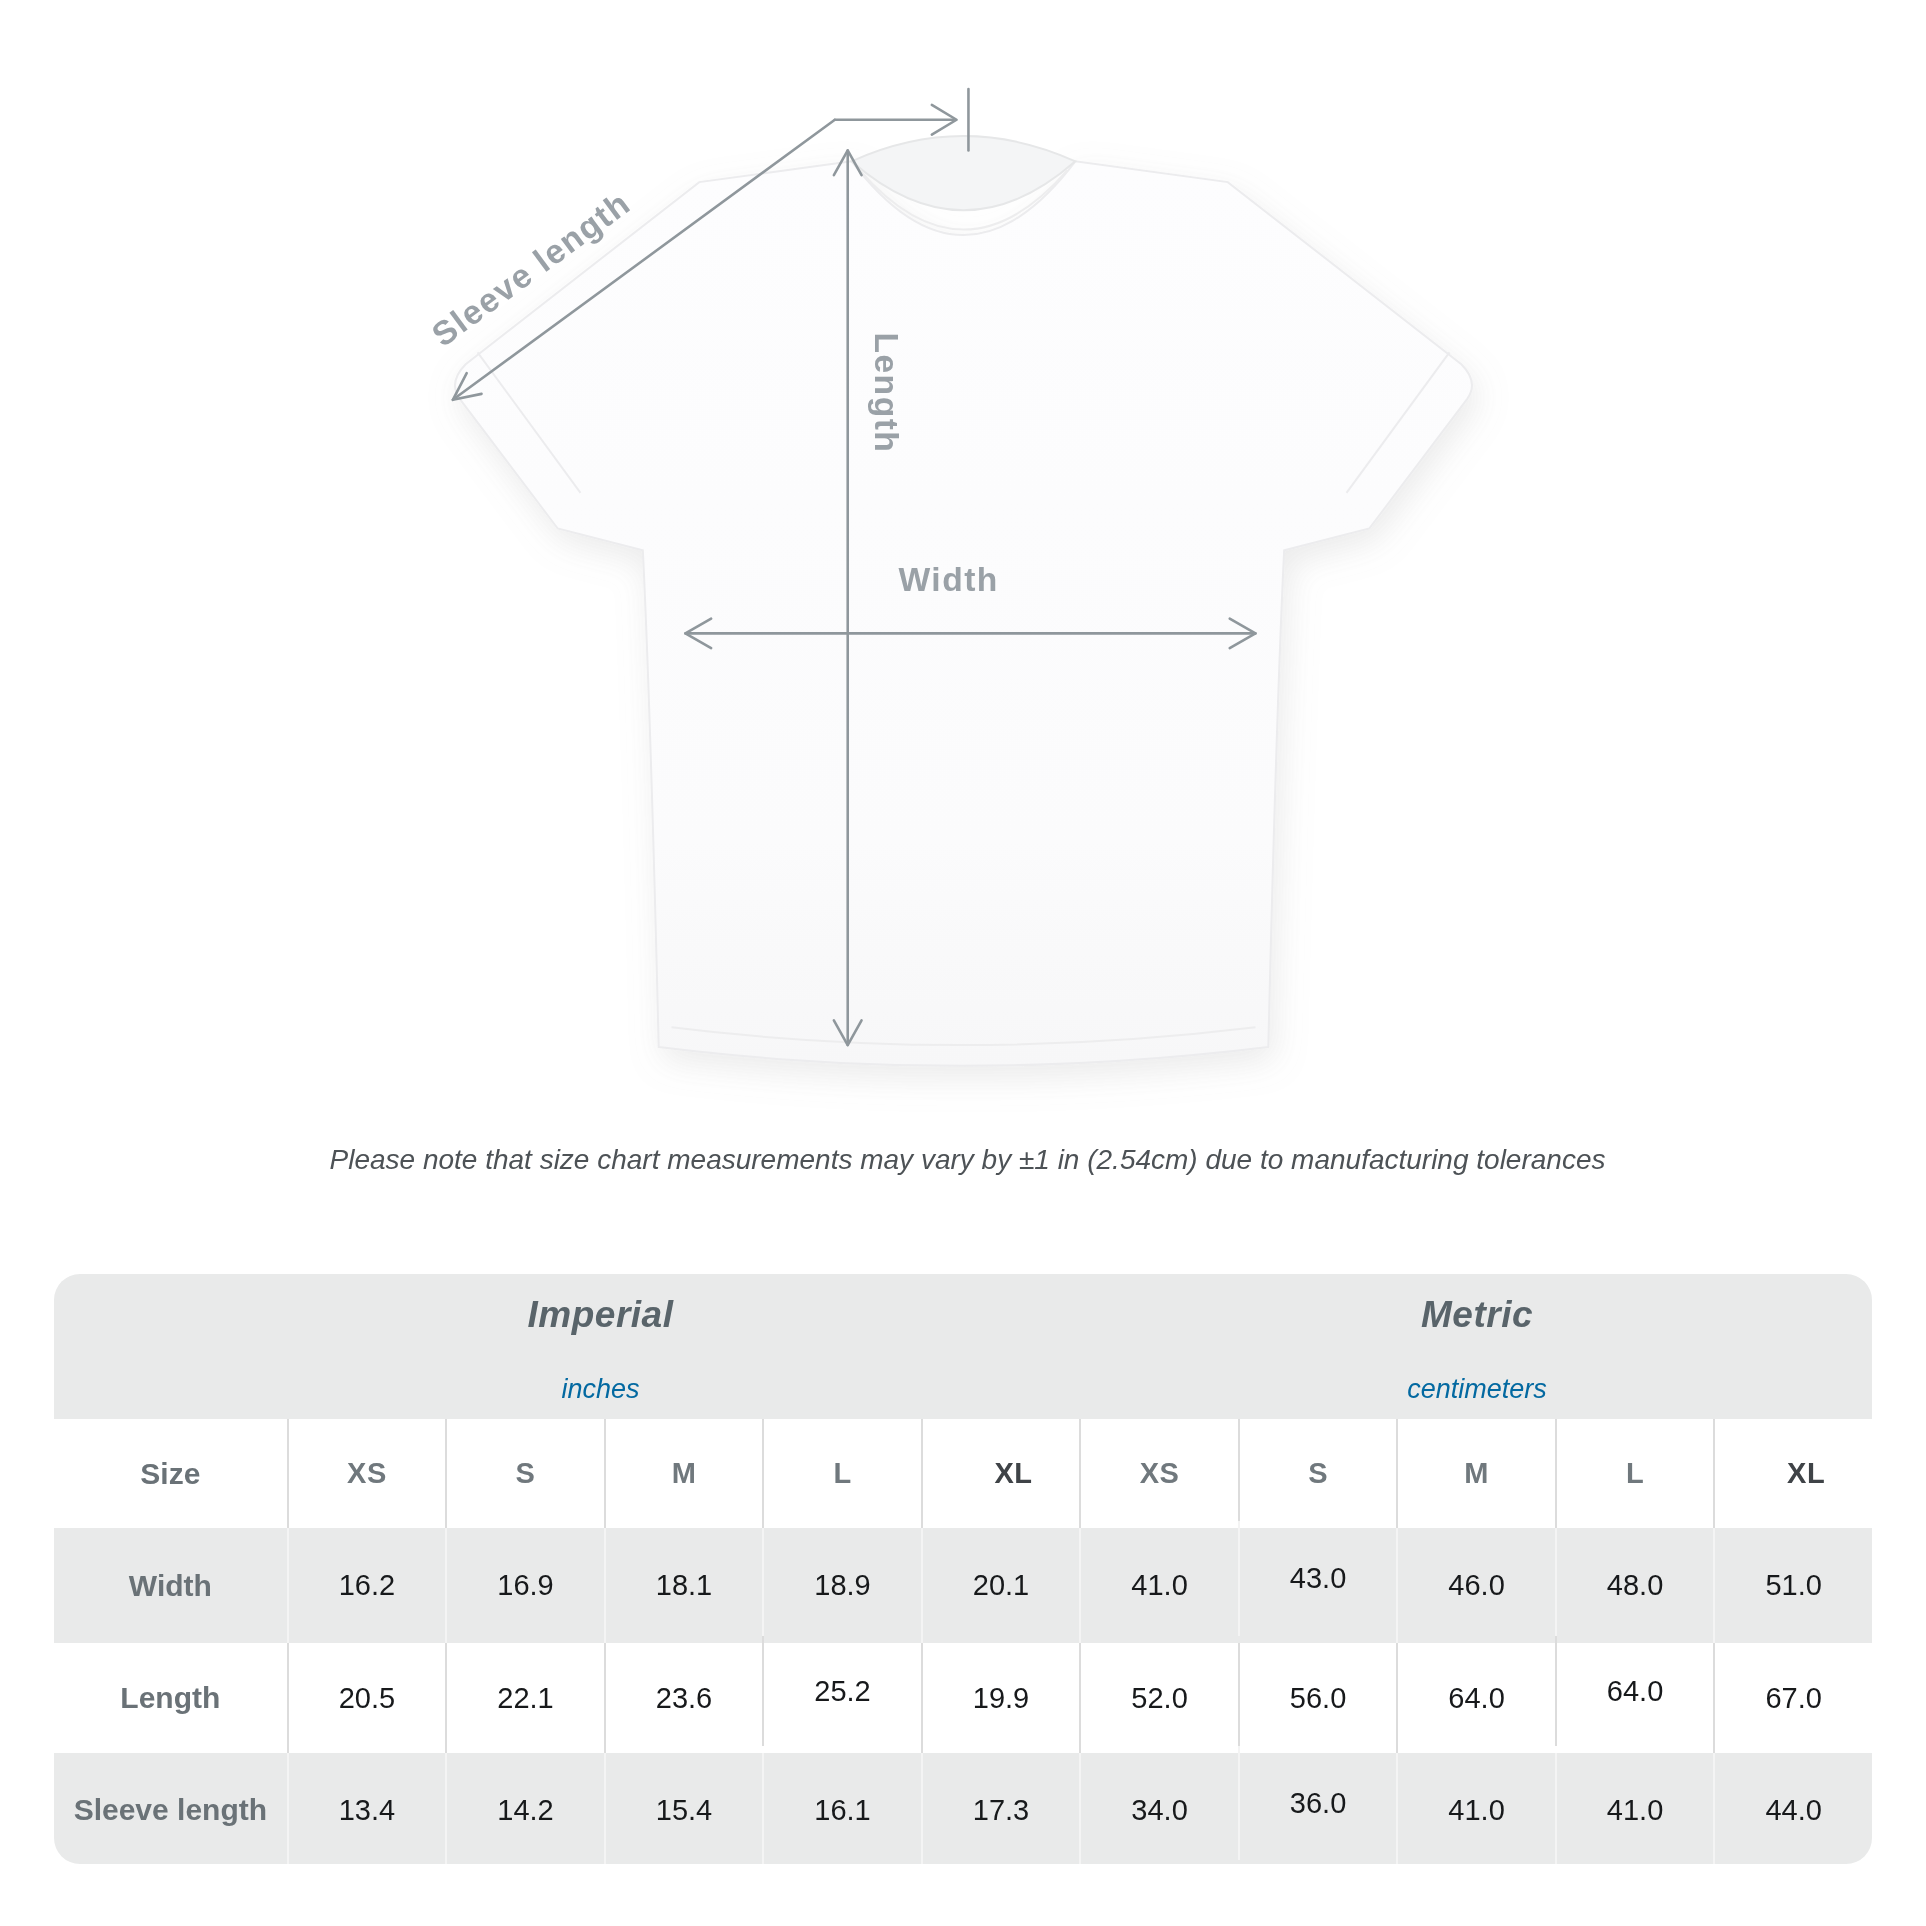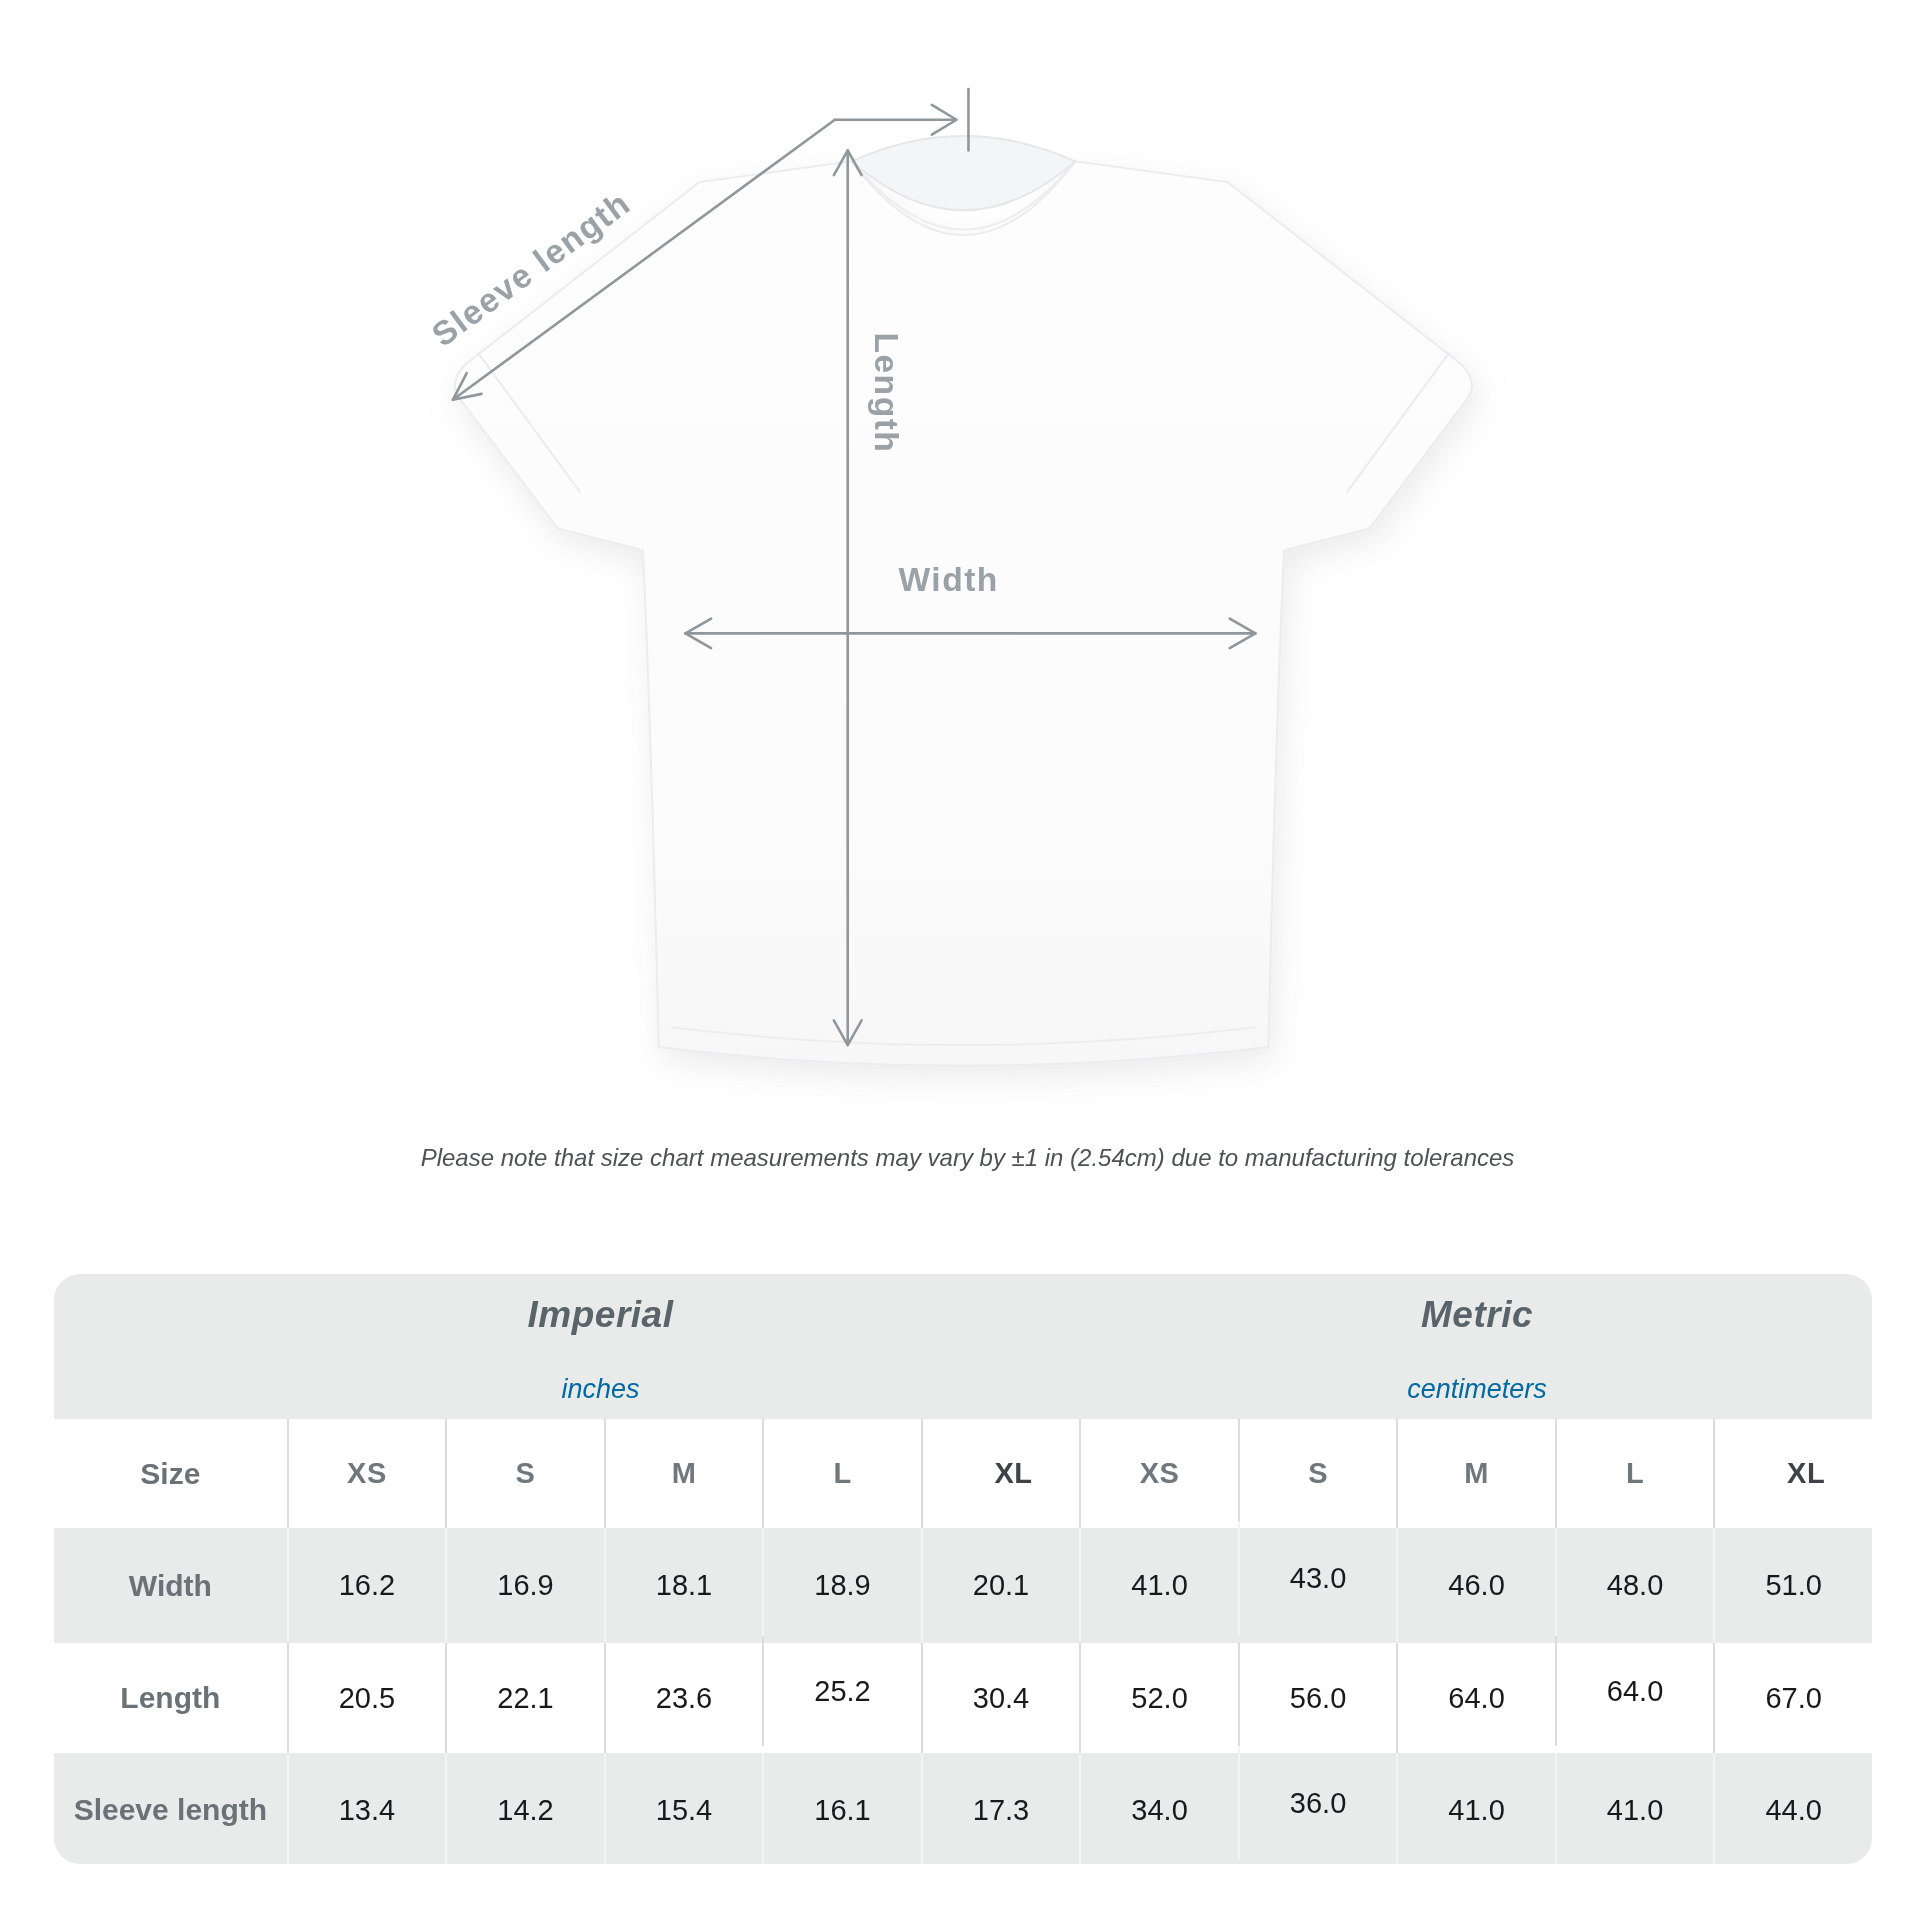--- a/index.html
+++ b/index.html
@@ -8,21 +8,21 @@
     font-family:"Liberation Sans",sans-serif;overflow:hidden;
   }
   
   .tee-svg{position:absolute;left:0;top:0;width:1927px;height:1148px;display:block;}
   .dim-line{stroke:#8f979c;stroke-width:2.6;fill:none;stroke-linecap:round;stroke-linejoin:round;}
   .dim-label{fill:#9aa1a7;font-family:"Liberation Sans",sans-serif;font-weight:bold;
              font-size:34px;letter-spacing:1.5px;}
   
   .caption{position:absolute;top:1127px;left:0;width:100%;text-align:center;}
   .caption h1{margin:0;font-size:47px;font-weight:bold;color:#3a4044;letter-spacing:0.5px;}
-  .caption p{margin:17px 0 0 8px;font-size:24px;font-style:italic;color:#4d5256;}
+  .caption p{margin:17px 0 0 8px;font-size:28px;font-style:italic;color:#4d5256;}
   
   .size-table{
     position:absolute;left:54px;top:1274px;width:1818px;height:590px;
     background:#e9eaea;border-radius:26px;overflow:hidden;
   }
   .unit-band{display:flex;height:145px;}
   .unit{display:flex;flex-direction:column;align-items:center;justify-content:center;
         box-sizing:border-box;padding-top:6px;gap:25px;}
   .unit.imperial{width:56.55%;padding-left:65px;}
   .unit.metric{width:43.45%;}
@@ -136,21 +136,21 @@
       <div class="cell c val">48.0</div>
       <div class="cell c val">51.0</div>
     </div>
 
     <div class="trow white r1">
       <div class="cell c0 row-label">Length</div>
       <div class="cell c val">20.5</div>
       <div class="cell c val">22.1</div>
       <div class="cell c val">23.6</div>
       <div class="cell c val nudge">25.2</div>
-      <div class="cell c val">30.4</div>
+      <div class="cell c val">19.9</div>
       <div class="cell c val">52.0</div>
       <div class="cell c val">56.0</div>
       <div class="cell c val">64.0</div>
       <div class="cell c val nudge">64.0</div>
       <div class="cell c val">67.0</div>
     </div>
 
     <div class="trow gray r2">
       <div class="cell c0 row-label">Sleeve length</div>
       <div class="cell c val">13.4</div>

